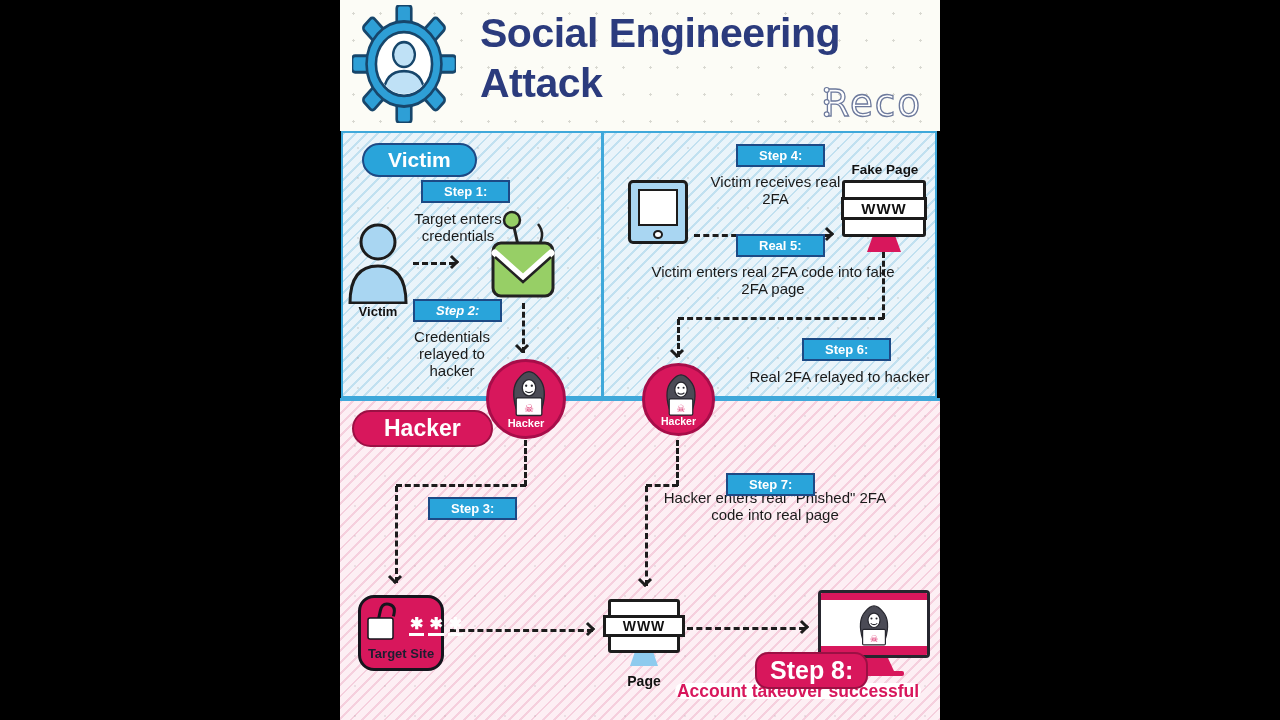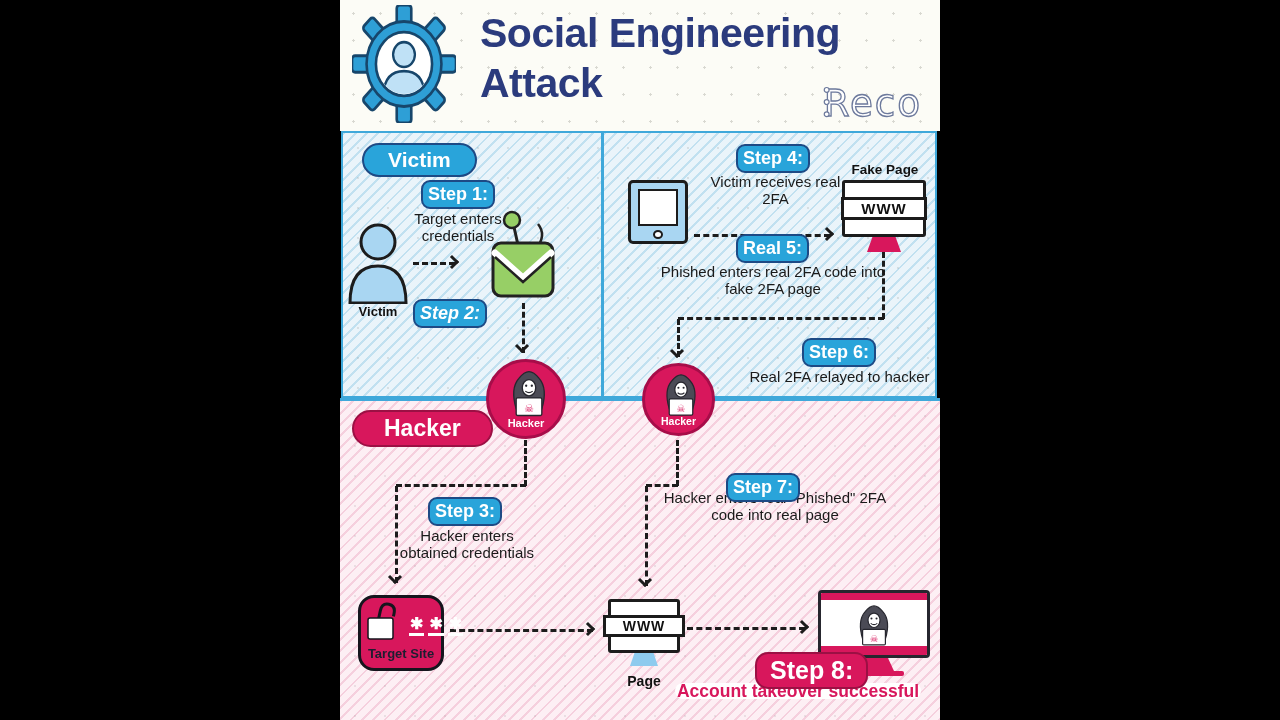--- a/index.html
+++ b/index.html
@@ -28,22 +28,22 @@
     background:
       radial-gradient(rgba(120,120,120,.14) 1px, transparent 1.5px),
       repeating-linear-gradient(135deg, rgba(228,135,170,.30) 0 2px, transparent 2px 8px),
       #fdeff4;
     background-size: 30px 30px, auto, auto;
   }
 
   
   .pill-blue {
     display:inline-block; background:#29a4da; color:#fff; font-weight:bold;
-    border:2px solid #1d4a85; border-radius:9px; padding:2px 5px;
-    font-size:18px; white-space:nowrap; z-index:5;
+    border:2px solid #1d4a85; border-radius:0; padding:2px 21px;
+    font-size:13px; white-space:nowrap; z-index:5;
   }
   .pill-section-blue { font-size:21px; border-radius:17px; padding:3px 24px; }
   .pill-crimson {
     display:inline-block; background:#d8175c; color:#fff; font-weight:bold;
     border:2px solid #9c1044; border-radius:16px; padding:2px 13px;
     font-size:18px; white-space:nowrap; z-index:5;
   }
   .pill-section-crimson { font-size:23px; border-radius:19px; padding:3px 30px; }
 
   .step-text { color:#1a1a1a; font-size:15px; line-height:1.14; text-align:center; z-index:4; }
@@ -147,41 +147,42 @@
   <svg class="abs" style="left:486px; top:197px; z-index:3;" width="72" height="104" viewBox="0 0 72 104">
     <circle cx="26" cy="23" r="8" fill="#97cf66" stroke="#222" stroke-width="2.5"></circle>
     <line x1="28" y1="30" x2="32" y2="48" stroke="#222" stroke-width="3"></line>
     <path d="M52,27 Q61,38 50,52" fill="none" stroke="#222" stroke-width="2.5"></path>
     <rect x="7" y="46" width="60" height="53" rx="8" fill="#97cf66" stroke="#222" stroke-width="3"></rect>
     <path d="M9,56 L37,81 L65,56" fill="none" stroke="#fff" stroke-width="7" stroke-linecap="round"></path>
     <path d="M9,60 L37,85 L65,60" fill="none" stroke="#222" stroke-width="2.5"></path>
   </svg>
 
   <span class="abs pill-blue" style="left:413px; top:299px;font-style:italic;">Step 2:</span>
+  <div class="abs step-text" style="left:396px; top:328px; width:112px;">Credentials relayed to hacker</div>
   <div class="abs dv" style="left:522px; top:303px; height:50px;"></div>
   <div class="abs chev chev-d" style="left:517px; top:341px;"></div>
 
   <div class="abs tablet" style="left:628px; top:180px; width:60px; height:64px;">
     <div class="screen"></div>
     <div class="home"></div>
   </div>
   <span class="abs pill-blue" style="left:736px; top:144px;">Step 4:</span>
   <div class="abs step-text" style="left:698px; top:173px; width:155px;">Victim receives real 2FA</div>
 
   <div class="abs caption" style="left:840px; top:162px; width:90px; font-size:13.5px;">Fake Page</div>
   <div class="abs monitor" style="left:842px; top:180px; width:84px; height:57px;">
     <span class="www-chip">WWW</span>
   </div>
   <div class="abs trap" style="left:867px; top:237px; width:34px; height:15px; background:#d8175c;"></div>
 
   <div class="abs dh" style="left:694px; top:234px; width:136px;"></div>
   <div class="abs chev chev-r" style="left:822px; top:229px;"></div>
 
   <span class="abs pill-blue" style="left:736px; top:234px;">Real 5:</span>
-  <div class="abs step-text" style="left:648px; top:263px; width:250px;">Phished enters real 2FA code into fake 2FA page</div>
+  <div class="abs step-text" style="left:648px; top:263px; width:250px;">Victim enters real 2FA code into fake 2FA page</div>
 
   <div class="abs dv" style="left:882px; top:252px; height:67px;"></div>
   <div class="abs dh" style="left:678px; top:317px; width:206px;"></div>
   <div class="abs dv" style="left:677px; top:319px; height:38px;"></div>
   <div class="abs chev chev-d" style="left:672px; top:346px;"></div>
 
   <span class="abs pill-blue" style="left:802px; top:338px;">Step 6:</span>
   <div class="abs step-text" style="left:742px; top:368px; width:195px; white-space:nowrap;">Real 2FA relayed to hacker</div>
 
   <span class="abs pill-crimson pill-section-crimson" style="left:352px; top:410px;">Hacker</span>
@@ -210,21 +211,20 @@
       <text x="40" y="71" font-size="16" text-anchor="middle" fill="#d8175c">☠</text>
     </svg>
     <div class="hc-caption" style="bottom:6px; font-size:10.5px;">Hacker</div>
   </div>
 
   <div class="abs dv" style="left:524px; top:440px; height:46px;"></div>
   <div class="abs dh" style="left:396px; top:484px; width:130px;"></div>
   <div class="abs dv" style="left:395px; top:486px; height:97px;"></div>
   <div class="abs chev chev-d" style="left:390px; top:572px;"></div>
   <span class="abs pill-blue" style="left:428px; top:497px;">Step 3:</span>
-  <div class="abs step-text" style="left:396px; top:527px; width:142px;">Hacker enters obtained credentials</div>
 
   <div class="abs dv" style="left:676px; top:440px; height:46px;"></div>
   <div class="abs dh" style="left:646px; top:484px; width:32px;"></div>
   <div class="abs dv" style="left:645px; top:486px; height:100px;"></div>
   <div class="abs chev chev-d" style="left:640px; top:575px;"></div>
   <span class="abs pill-blue" style="left:726px; top:459px;margin-top:14px;">Step 7:</span>
   <div class="abs step-text" style="left:650px; top:489px; width:250px;">Hacker enters real "Phished" 2FA code into real page</div>
 
   <div class="abs target-box" style="left:358px; top:595px; width:86px; height:76px;">
     <svg class="abs" style="left:4px; top:3px;" width="44" height="42" viewBox="0 0 44 42">

